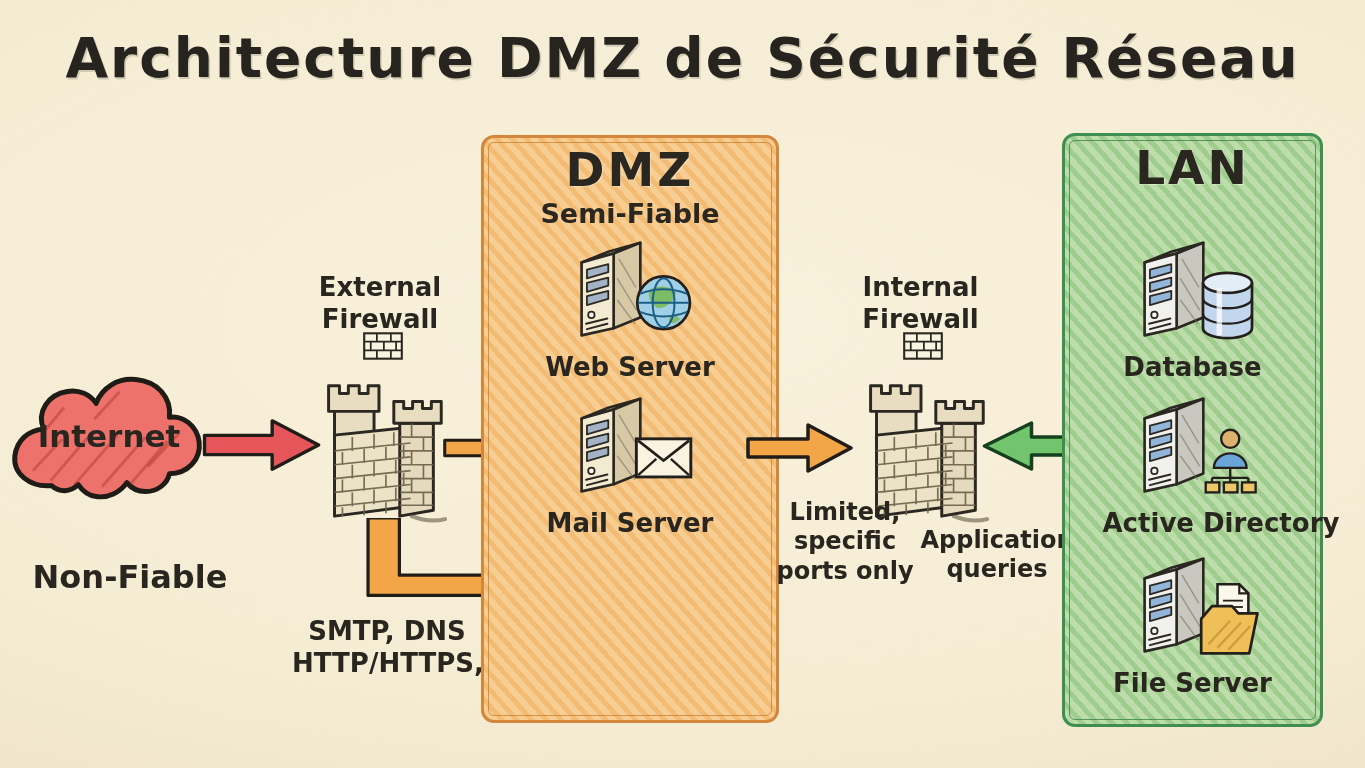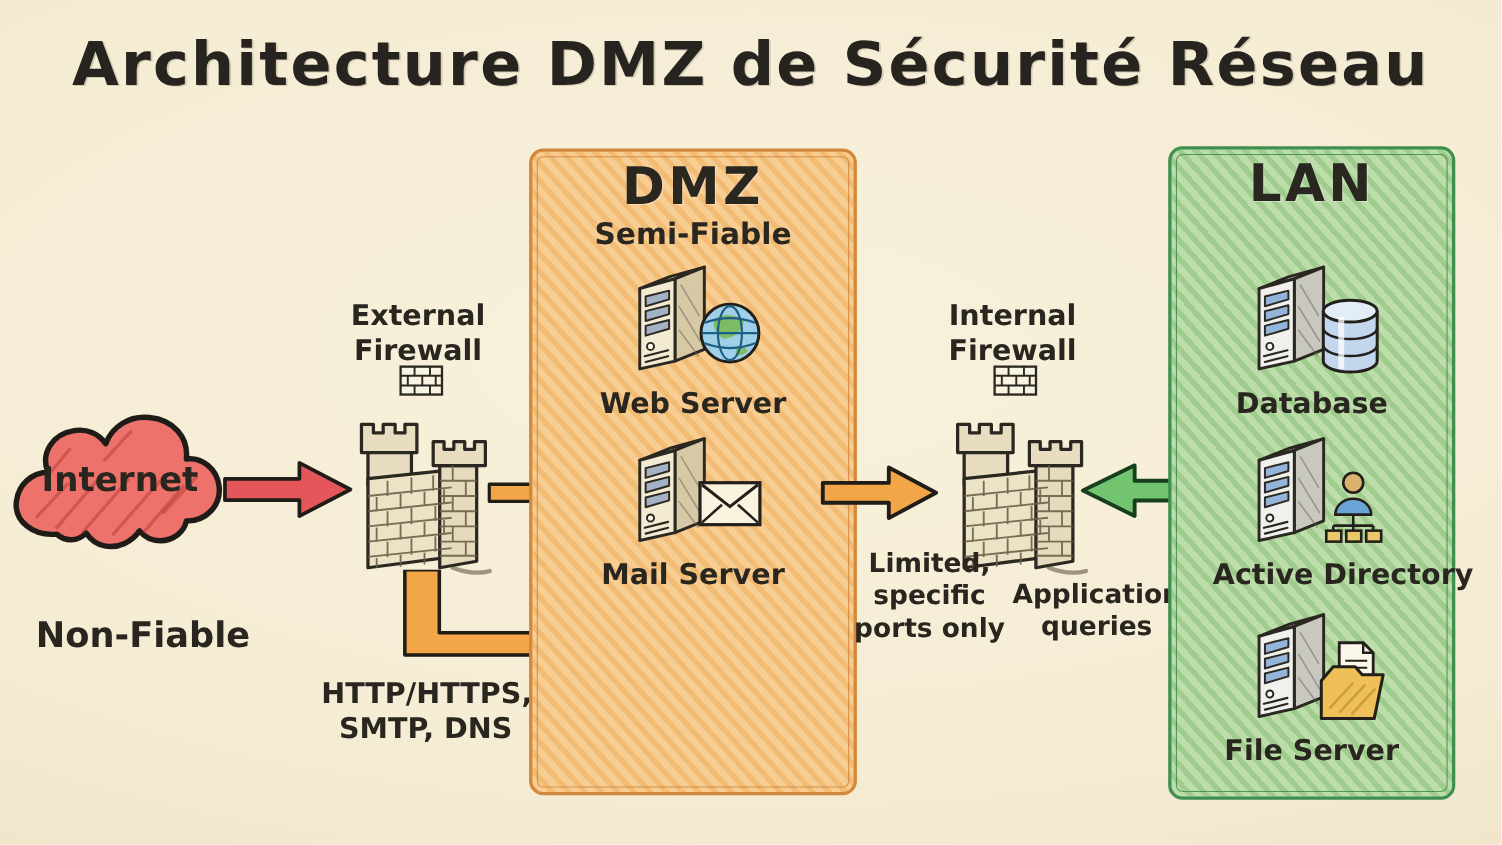--- a/index.html
+++ b/index.html
@@ -163,22 +163,22 @@
     </svg>
 
   <svg class="art" style="left:443px; top:420px; width:95px; height:56px;" viewBox="0 0 110 56">
     <polygon points="2,19 62,19 62,5 105,28 62,51 62,37 2,37" fill="#f2a647" stroke="#201d18" stroke-width="3.5" stroke-linejoin="round"></polygon>
   </svg>
 
   <svg class="art" style="left:355px; top:518px; width:192px; height:106px;" viewBox="0 0 200 115">
     <path d="M10,0 H44 V62 H150 V46 L192,73 L150,100 V84 H10 Z" fill="#f2a647" stroke="#201d18" stroke-width="3.5" stroke-linejoin="round"></path>
   </svg>
   <div class="lbl" style="left:292px; top:616px; width:190px; font-size:26px;">
+    <div>SMTP, DNS</div>
     <div>HTTP/HTTPS,</div>
-    <div>SMTP, DNS</div>
   </div>
 
   <div class="zone zone-dmz">
     <div class="zone-title">DMZ</div>
     <div class="zone-subtitle">Semi-Fiable</div>
 
     <div class="figure dmz-srv" style="top:94px;">
       <svg class="icon" viewBox="0 0 150 130">
         <use href="#sym-server" x="6" y="0" width="98" height="118"></use>
         <g>

